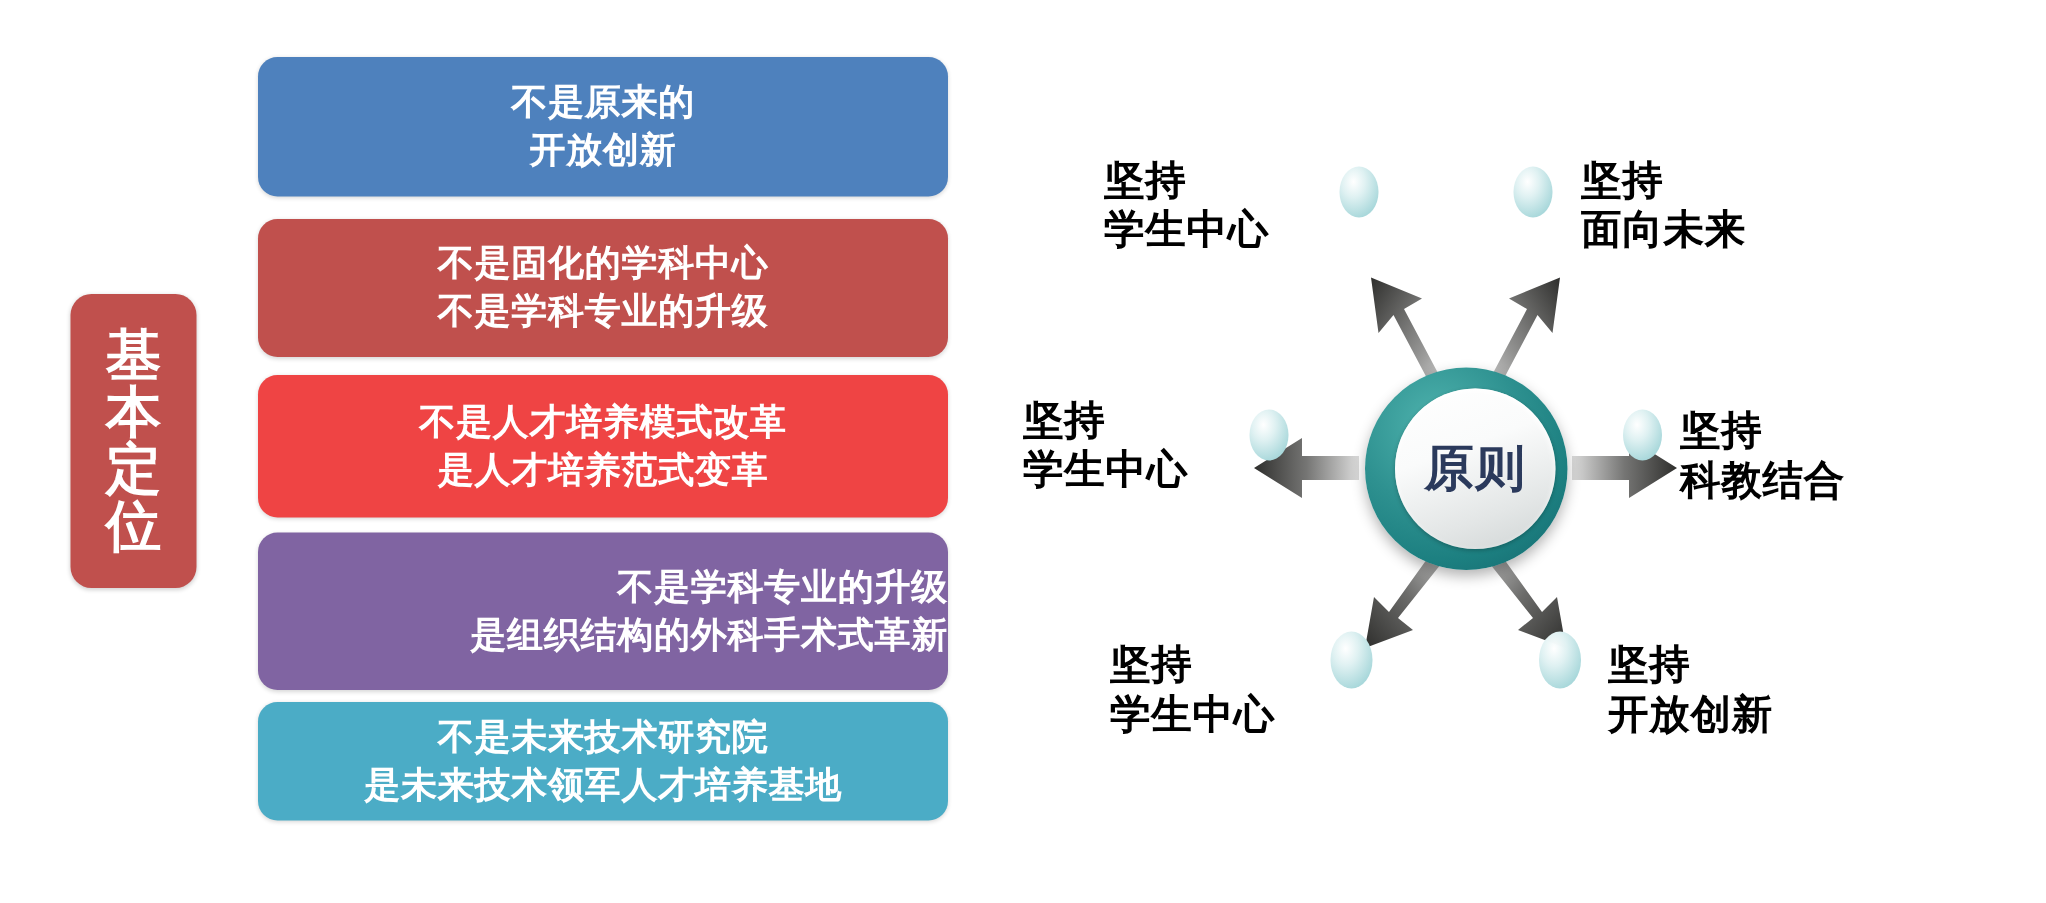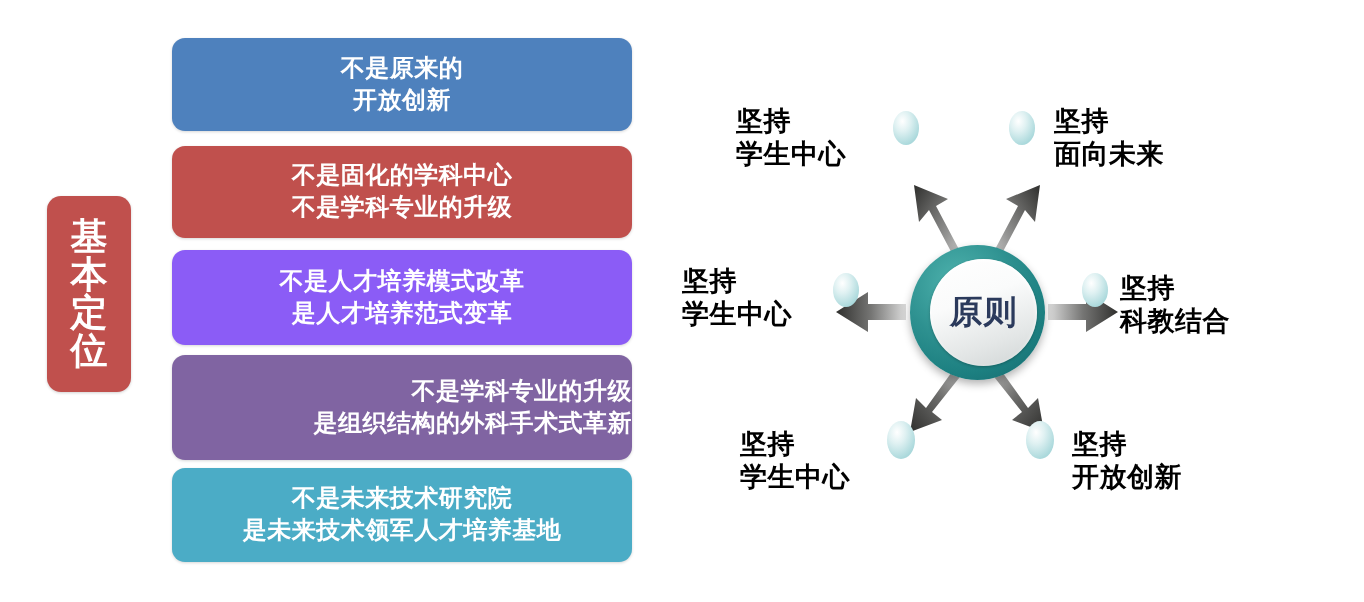--- a/index.html
+++ b/index.html
@@ -25,23 +25,23 @@
     display:flex;flex-direction:column;align-items:center;justify-content:center;
     color:#FFFFFF;font-weight:bold;text-align:center;
     font-size:24px;line-height:1.33;letter-spacing:.5px;
     box-shadow:0 1px 3px rgba(0,0,0,.16);
     margin-left:27px;
   }
   .bar .line{display:block;white-space:nowrap;}
 
   #bar-0{top:38px;height:93px;background:#4E81BD;}
   #bar-1{top:146px;height:92px;background:#C0504D;text-align:right;}
-  #bar-2{top:250px;height:95px;background:#8b5cf6;}
+  #bar-2{top:250px;height:95px;background:#ef4444;}
   #bar-3{top:355px;height:105px;background:#8064A2;align-items:flex-end;}
-  #bar-4{top:468px;height:94px;background:#4BACC6;}
+  #bar-4{top:468px;height:79px;background:#4BACC6;}
 
   
   #diagram{position:absolute;left:640px;top:0;width:724px;height:602px;}
   #diagram-svg{position:absolute;left:0;top:0;width:724px;height:602px;}
 
   .node-label{
     position:absolute;color:#000000;font-weight:bold;
     font-size:27px;line-height:1.22;white-space:nowrap;
     letter-spacing:.5px;
   }

